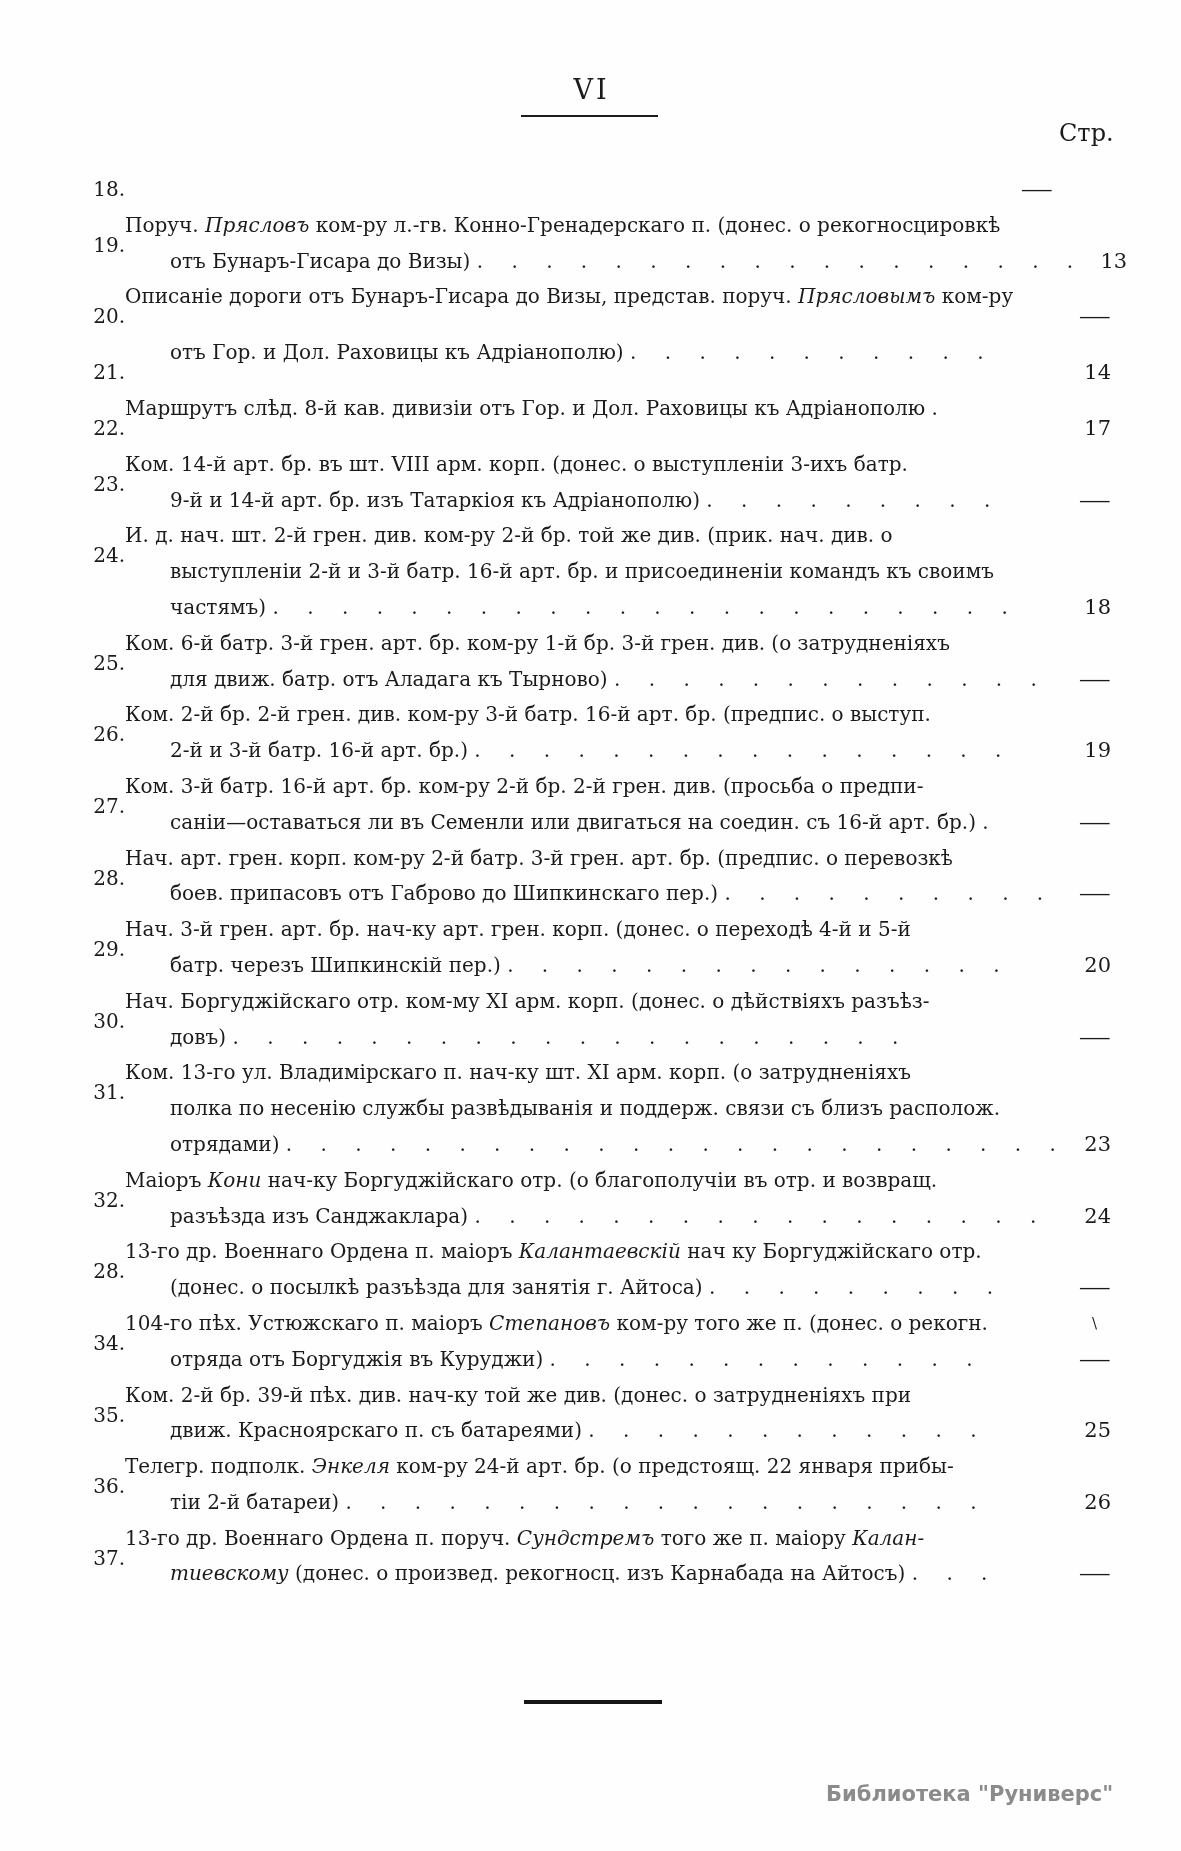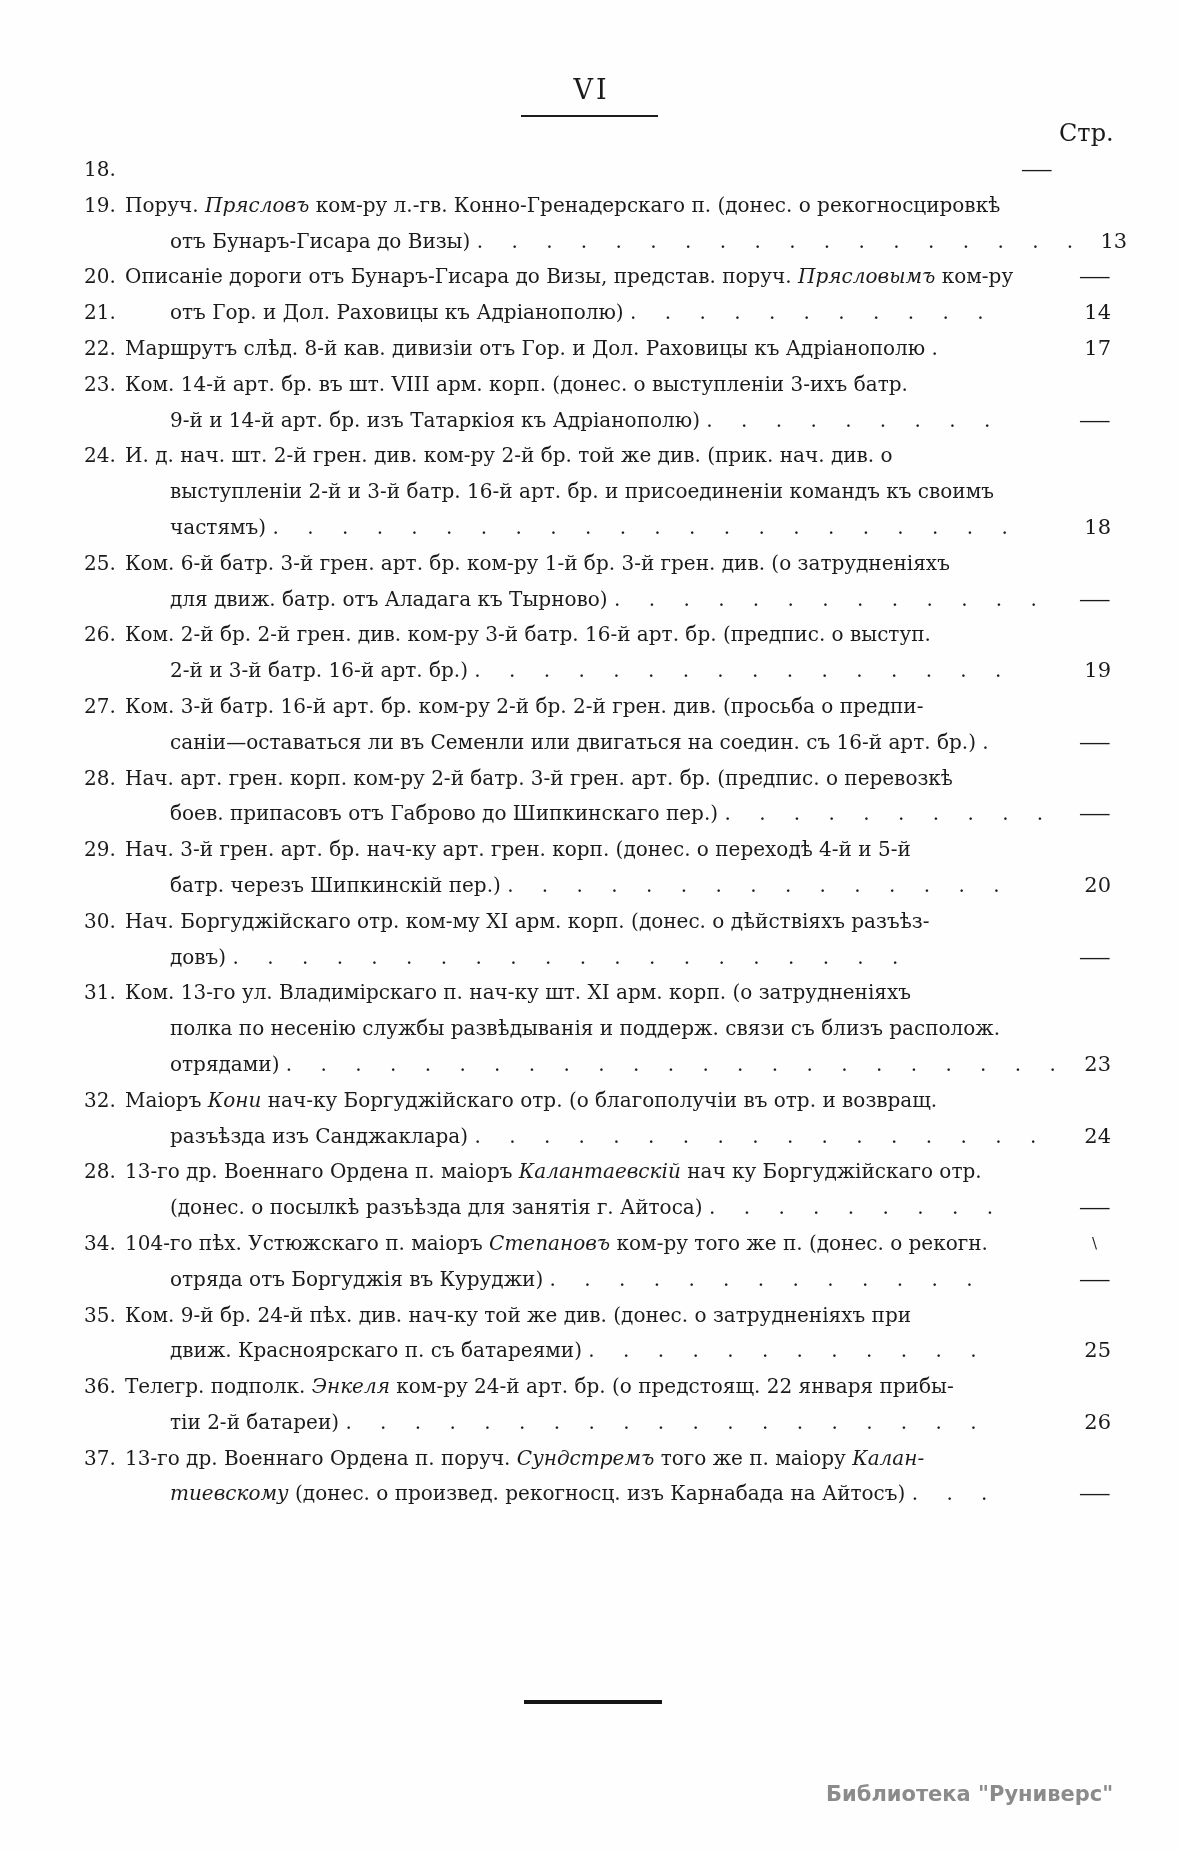--- a/index.html
+++ b/index.html
@@ -11,21 +11,21 @@
     position:absolute;top:76px;left:1px;width:100%;text-align:center;
     font-size:27px;letter-spacing:3px;line-height:1;
   }
   .rule-top{position:absolute;top:115px;left:521px;width:137px;height:2px;background:#1c1c1c;}
   .page-col-label{position:absolute;top:119px;left:1059px;font-size:24px;}
   .toc{
     position:absolute;top:152px;left:75px;width:1040px;
     font-size:20px;line-height:35.8px;
   }
   .entry{display:grid;grid-template-columns:50px 1fr 58px;}
-  .enum{text-align:center;}
+  .enum{text-align:right;margin-top:20px;}
   .etext{white-space:nowrap;}
   .eline{white-space:nowrap;}
   .eline.cont{padding-left:45px;}
   .it{font-style:italic;}
   .leader{word-spacing:22px;}
   .epage{
     display:flex;flex-direction:column;justify-content:flex-end;align-items:flex-end;
     font-size:21px;padding-right:4px;
   }
   .dash{display:inline-block;transform:scaleX(1.55);transform-origin:100% 50%;}
@@ -206,21 +206,21 @@
           <div class="eline cont"><span>отряда отъ Боргуджія въ Куруджи) </span><span class="leader">. . . . . . . . . . . . .</span></div>
         </div>
         <div class="epage">
           <div class="stray-mark">\</div>
           <div class="dash">—</div>
         </div>
       </div>
       <div class="entry">
         <div class="enum">35.</div>
         <div class="etext">
-          <div class="eline"><span>Ком. 9-й бр. 24-й пѣх. див. нач-ку той же див. (донес. о затрудненіяхъ при</span></div>
+          <div class="eline"><span>Ком. 2-й бр. 39-й пѣх. див. нач-ку той же див. (донес. о затрудненіяхъ при</span></div>
           <div class="eline cont"><span>движ. Красноярскаго п. съ батареями)  </span><span class="leader">. . . . . . . . . . . .</span></div>
         </div>
         <div class="epage">
           <div>25</div>
         </div>
       </div>
       <div class="entry">
         <div class="enum">36.</div>
         <div class="etext">
           <div class="eline"><span>Телегр. подполк. </span><span class="it">Энкеля</span><span> ком-ру 24-й арт. бр. (о предстоящ. 22 января прибы-</span></div>

